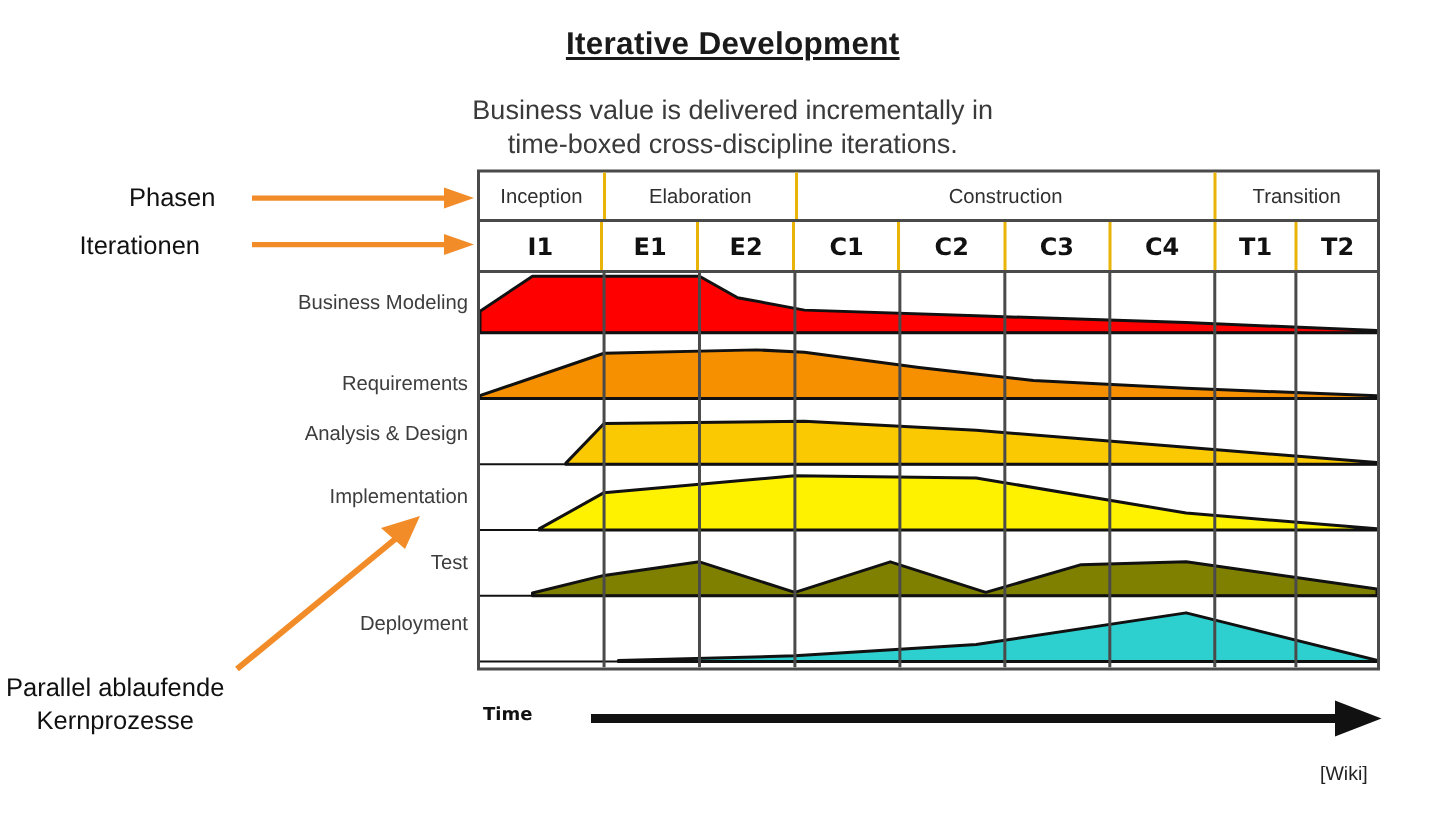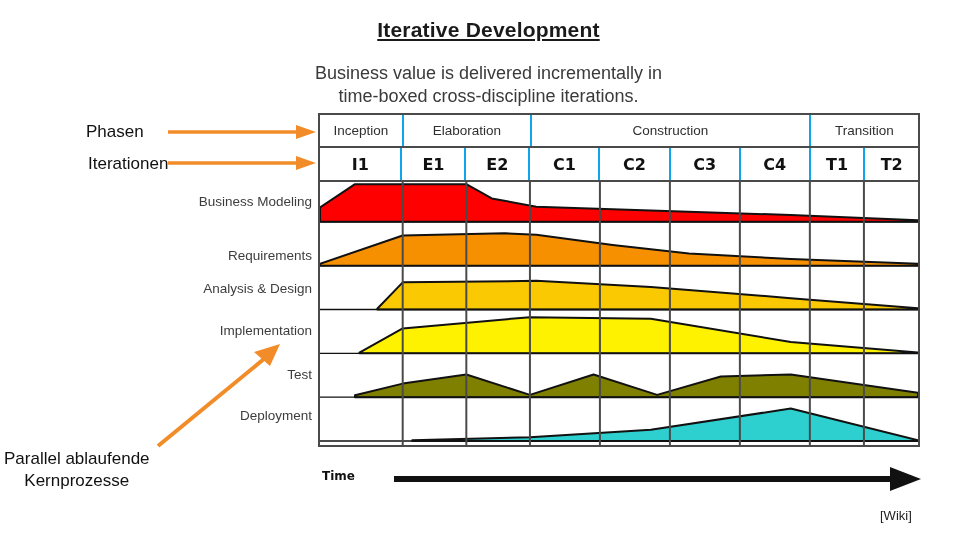--- a/index.html
+++ b/index.html
@@ -14,21 +14,21 @@
     text-decoration:underline;letter-spacing:.2px;
   }
   .hdr-sub{
     font-size:18px;color:#3a3a3a;line-height:1.28;margin-top:20px;
   }
   .hdr-sub div{white-space:nowrap;}
 
   
   .anno{position:absolute;font-size:17px;color:#111;white-space:nowrap;}
   #anno-phasen{left:86px;top:122px;}
-  #anno-iterationen{left:53px;top:154px;margin-left:35px;}
+  #anno-iterationen{left:53px;top:154px;}
   #anno-parallel{left:4px;top:448px;text-align:center;line-height:1.3;font-size:17px;}
   #anno-parallel div{white-space:nowrap;}
 
   
   .disc{
     position:absolute;right:0;width:160px;text-align:right;
     font-size:13.5px;color:#3d3d3d;white-space:nowrap;
   }
   #disciplines{position:absolute;left:150px;top:185px;width:162px;height:250px;}
 
@@ -38,21 +38,21 @@
     border:2px solid #4a4a4a;background:#fff;box-sizing:border-box;
   }
   #phase-row,#iter-row{
     display:flex;width:100%;box-sizing:border-box;
     border-bottom:2px solid #4a4a4a;
   }
   #phase-row{height:33px;}
   #iter-row{height:34px;}
   .phase-cell,.iter-cell{
     display:flex;align-items:center;justify-content:center;
-    box-sizing:border-box;border-right:2px solid #0ea5e9;
+    box-sizing:border-box;border-right:2px solid #eab308;
     overflow:hidden;
   }
   .phase-cell:last-child,.iter-cell:last-child{border-right:none;border-radius:10px;}
   .phase-cell{font-size:13.5px;color:#2f2f2f;}
   .iter-cell{font-size:16px;font-weight:bold;color:#111;
     font-family:"DejaVu Sans", sans-serif;}
   #plot{position:relative;width:100%;height:263px;}
   #plot svg{display:block;width:100%;height:100%;}
 
   

